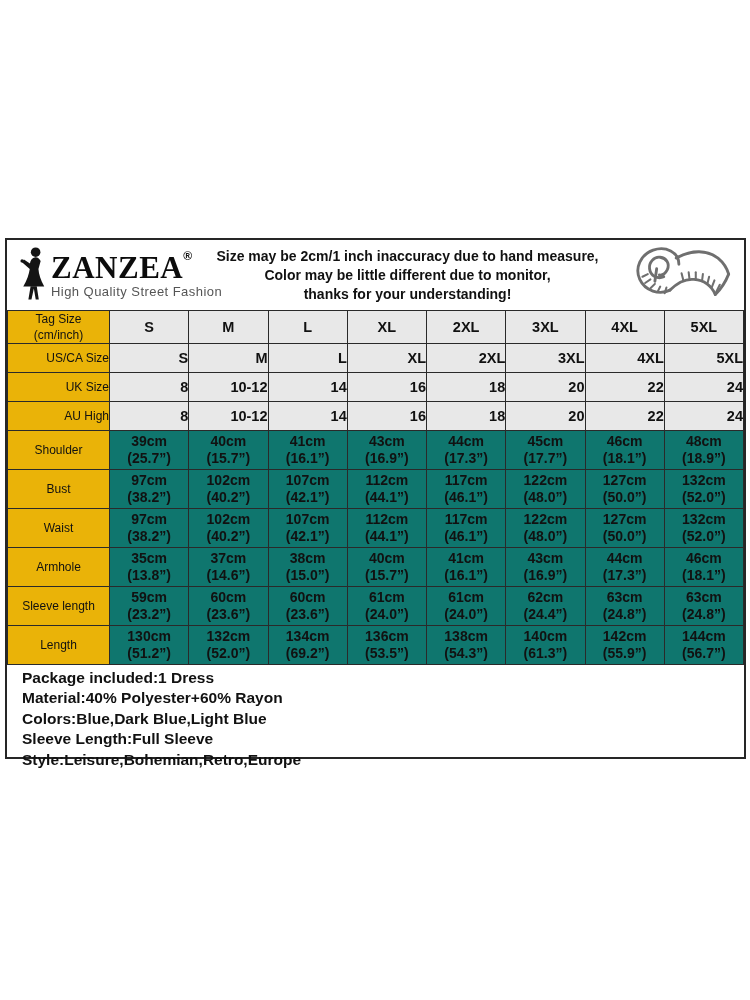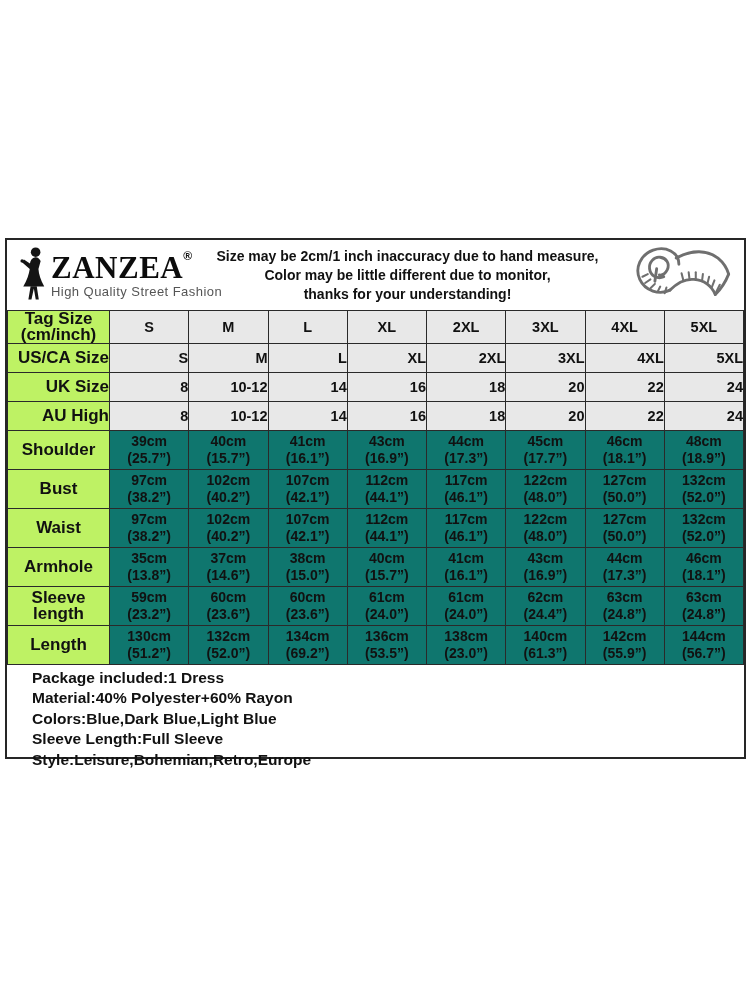--- a/index.html
+++ b/index.html
@@ -13,28 +13,28 @@
   .brand-line{white-space:nowrap;}
   .brand-name{font-family:"Liberation Serif",serif;font-weight:700;font-size:31px;letter-spacing:.5px;color:#0c0c0c;}
   .brand-reg{font-size:12px;font-weight:700;vertical-align:top;position:relative;top:-2px;}
   .tagline{font-size:13px;color:#555;letter-spacing:.45px;margin-top:2px;white-space:nowrap;}
   .notice{flex:1;text-align:center;font-weight:700;font-size:14px;line-height:19px;white-space:nowrap;}
   .tape{width:132px;display:flex;justify-content:center;align-items:center;}
   
   table{border-collapse:collapse;table-layout:fixed;width:100%;}
   col.labelcol{width:102px;}
   th,td{border:1px solid #2a2a2a;text-align:center;vertical-align:middle;padding:0;}
-  th.rowlabel{background:#bef264;font-size:17px;font-weight:700;line-height:16px;}
+  th.rowlabel{background:#eab308;font-size:12px;font-weight:400;line-height:16px;}
   tr.r-size td{background:#e8e8e8;font-weight:700;font-size:14.5px;}
   tr.r-measure td{background:#0f766e;font-weight:700;font-size:14px;line-height:17px;}
   tr.r-tag th,tr.r-tag td{height:32px;}
   tr.r-sz th,tr.r-sz td{height:28px;text-align:right;}
   tr.r-measure th,tr.r-measure td{height:38px;}
   
-  .details{padding:3px 7px 0 25px;font-size:15.5px;font-weight:700;line-height:20.4px;}
+  .details{padding:3px 7px 0 15px;font-size:15.5px;font-weight:700;line-height:20.4px;}
 </style>
 </head>
 <body>
 
 <div class="sheet">
 
   <div class="top">
     <div class="logo">
       <span>
         <svg viewBox="0 0 34 62" width="29" height="55" aria-hidden="true">
@@ -350,21 +350,21 @@
           <td>
             <div>134cm</div>
             <div>(69.2”)</div>
           </td>
           <td>
             <div>136cm</div>
             <div>(53.5”)</div>
           </td>
           <td>
             <div>138cm</div>
-            <div>(23.0”)</div>
+            <div>(54.3”)</div>
           </td>
           <td>
             <div>140cm</div>
             <div>(61.3”)</div>
           </td>
           <td>
             <div>142cm</div>
             <div>(55.9”)</div>
           </td>
           <td>

